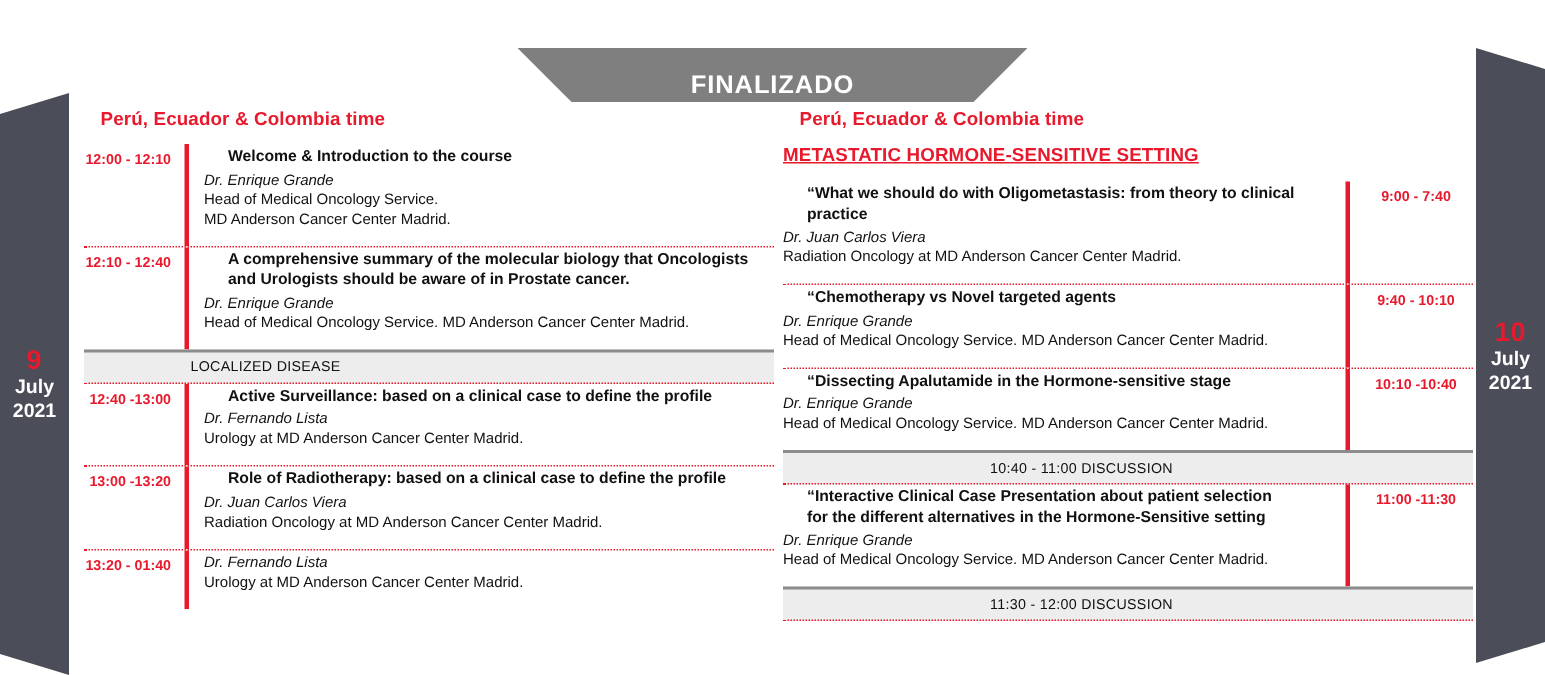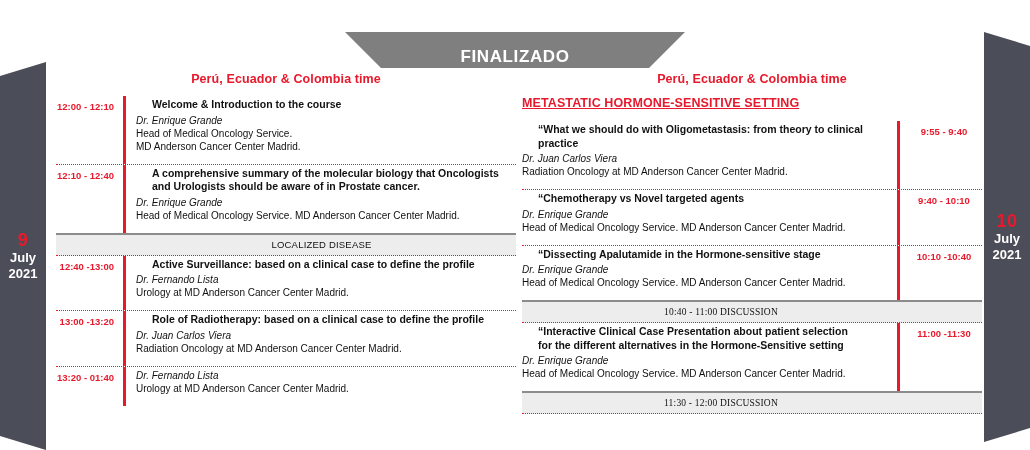--- a/index.html
+++ b/index.html
@@ -86,23 +86,22 @@
     top: 72px;
   }
   .column-left  { left: 56px;  width: 460px; }
   .column-right { left: 522px; width: 460px; }
 
   .tz-header {
     color: #e8192c;
     font-size: 12.5px;
     font-weight: bold;
     line-height: 15px;
-    margin: 0 0 9px 0;
+    margin: 0 0 9px 11px;
     letter-spacing: 0.1px;
-    text-align: center;
   }
   .section-header {
     color: #e8192c;
     font-size: 12.5px;
     font-weight: bold;
     letter-spacing: 0.1px;
     line-height: 15px;
     margin: 0 0 10px 0;
     text-decoration: underline;
   }
@@ -171,33 +170,31 @@
 
   
   .band {
     background: #ededed;
     border-top: 2px solid #8c8c8c;
     border-bottom: 1px dotted #e8192c;
     height: 20px;
     display: flex;
     align-items: center;
     position: relative;
-    justify-content: center;
   }
   .band-label {
     font-size: 9.5px;
     color: #111111;
     letter-spacing: 0.2px;
   }
   .band-left .band-label {
     padding-left: 71px;
   }
   .band-right {
     justify-content: center;
-    font-family: Liberation Serif, serif;
   }
   .band-right .band-label {
     padding-right: 62px;
   }
 </style>
 </head>
 <body>
 
 <div id="page">
 
@@ -278,21 +275,21 @@
     <div class="tz-header">Perú, Ecuador &amp; Colombia time</div>
     <div class="section-header">METASTATIC HORMONE-SENSITIVE SETTING</div>
     <div id="right-rows">
         <div class="session">
           <div class="session-body">
             <div class="session-title">“What we should do with Oligometastasis: from theory to clinical practice</div>
             <div class="session-speaker">Dr. Juan Carlos Viera</div>
             <div class="session-affiliation">Radiation Oncology at MD Anderson Cancer Center Madrid.</div>
           </div>
           <div class="session-bar"></div>
-          <div class="session-time">9:55 - 9:40</div>
+          <div class="session-time">9:00 - 7:40</div>
         </div>
         <div class="row-sep"></div>
         <div class="session">
           <div class="session-body">
             <div class="session-title">“Chemotherapy vs Novel targeted agents</div>
             <div class="session-speaker">Dr. Enrique Grande</div>
             <div class="session-affiliation">Head of Medical Oncology Service. MD Anderson Cancer Center Madrid.</div>
           </div>
           <div class="session-bar"></div>
           <div class="session-time">9:40 - 10:10</div>

